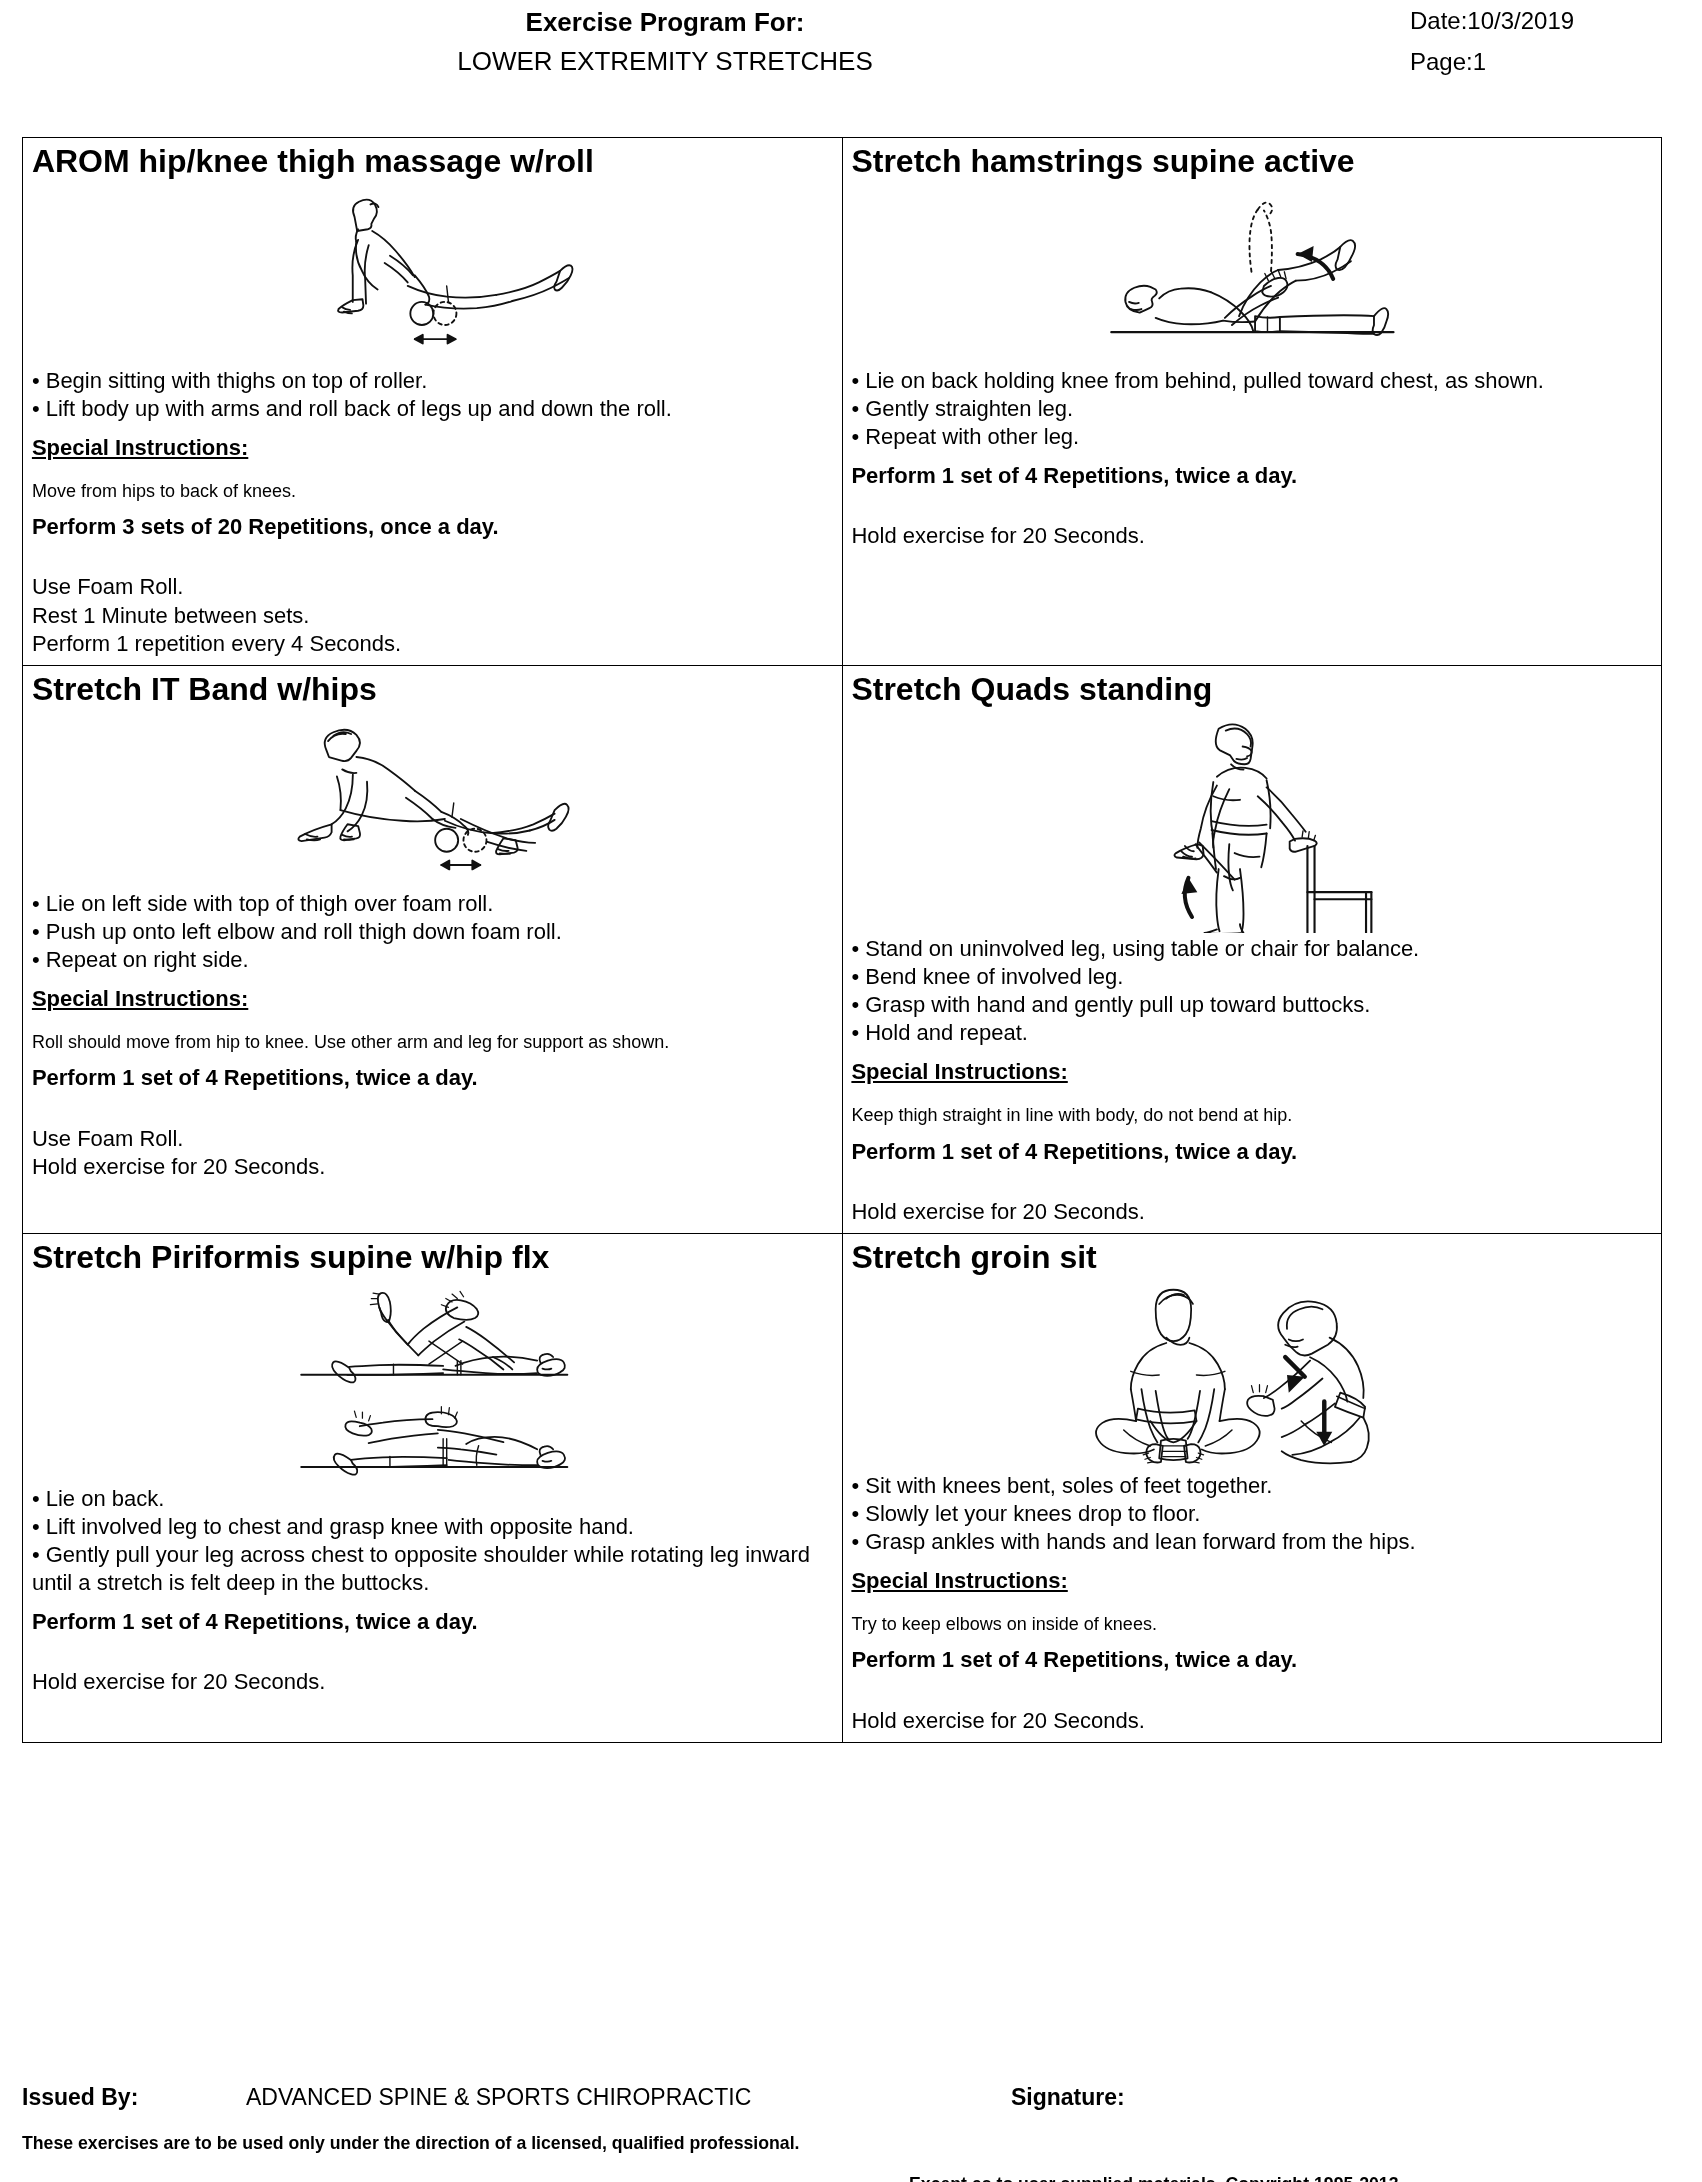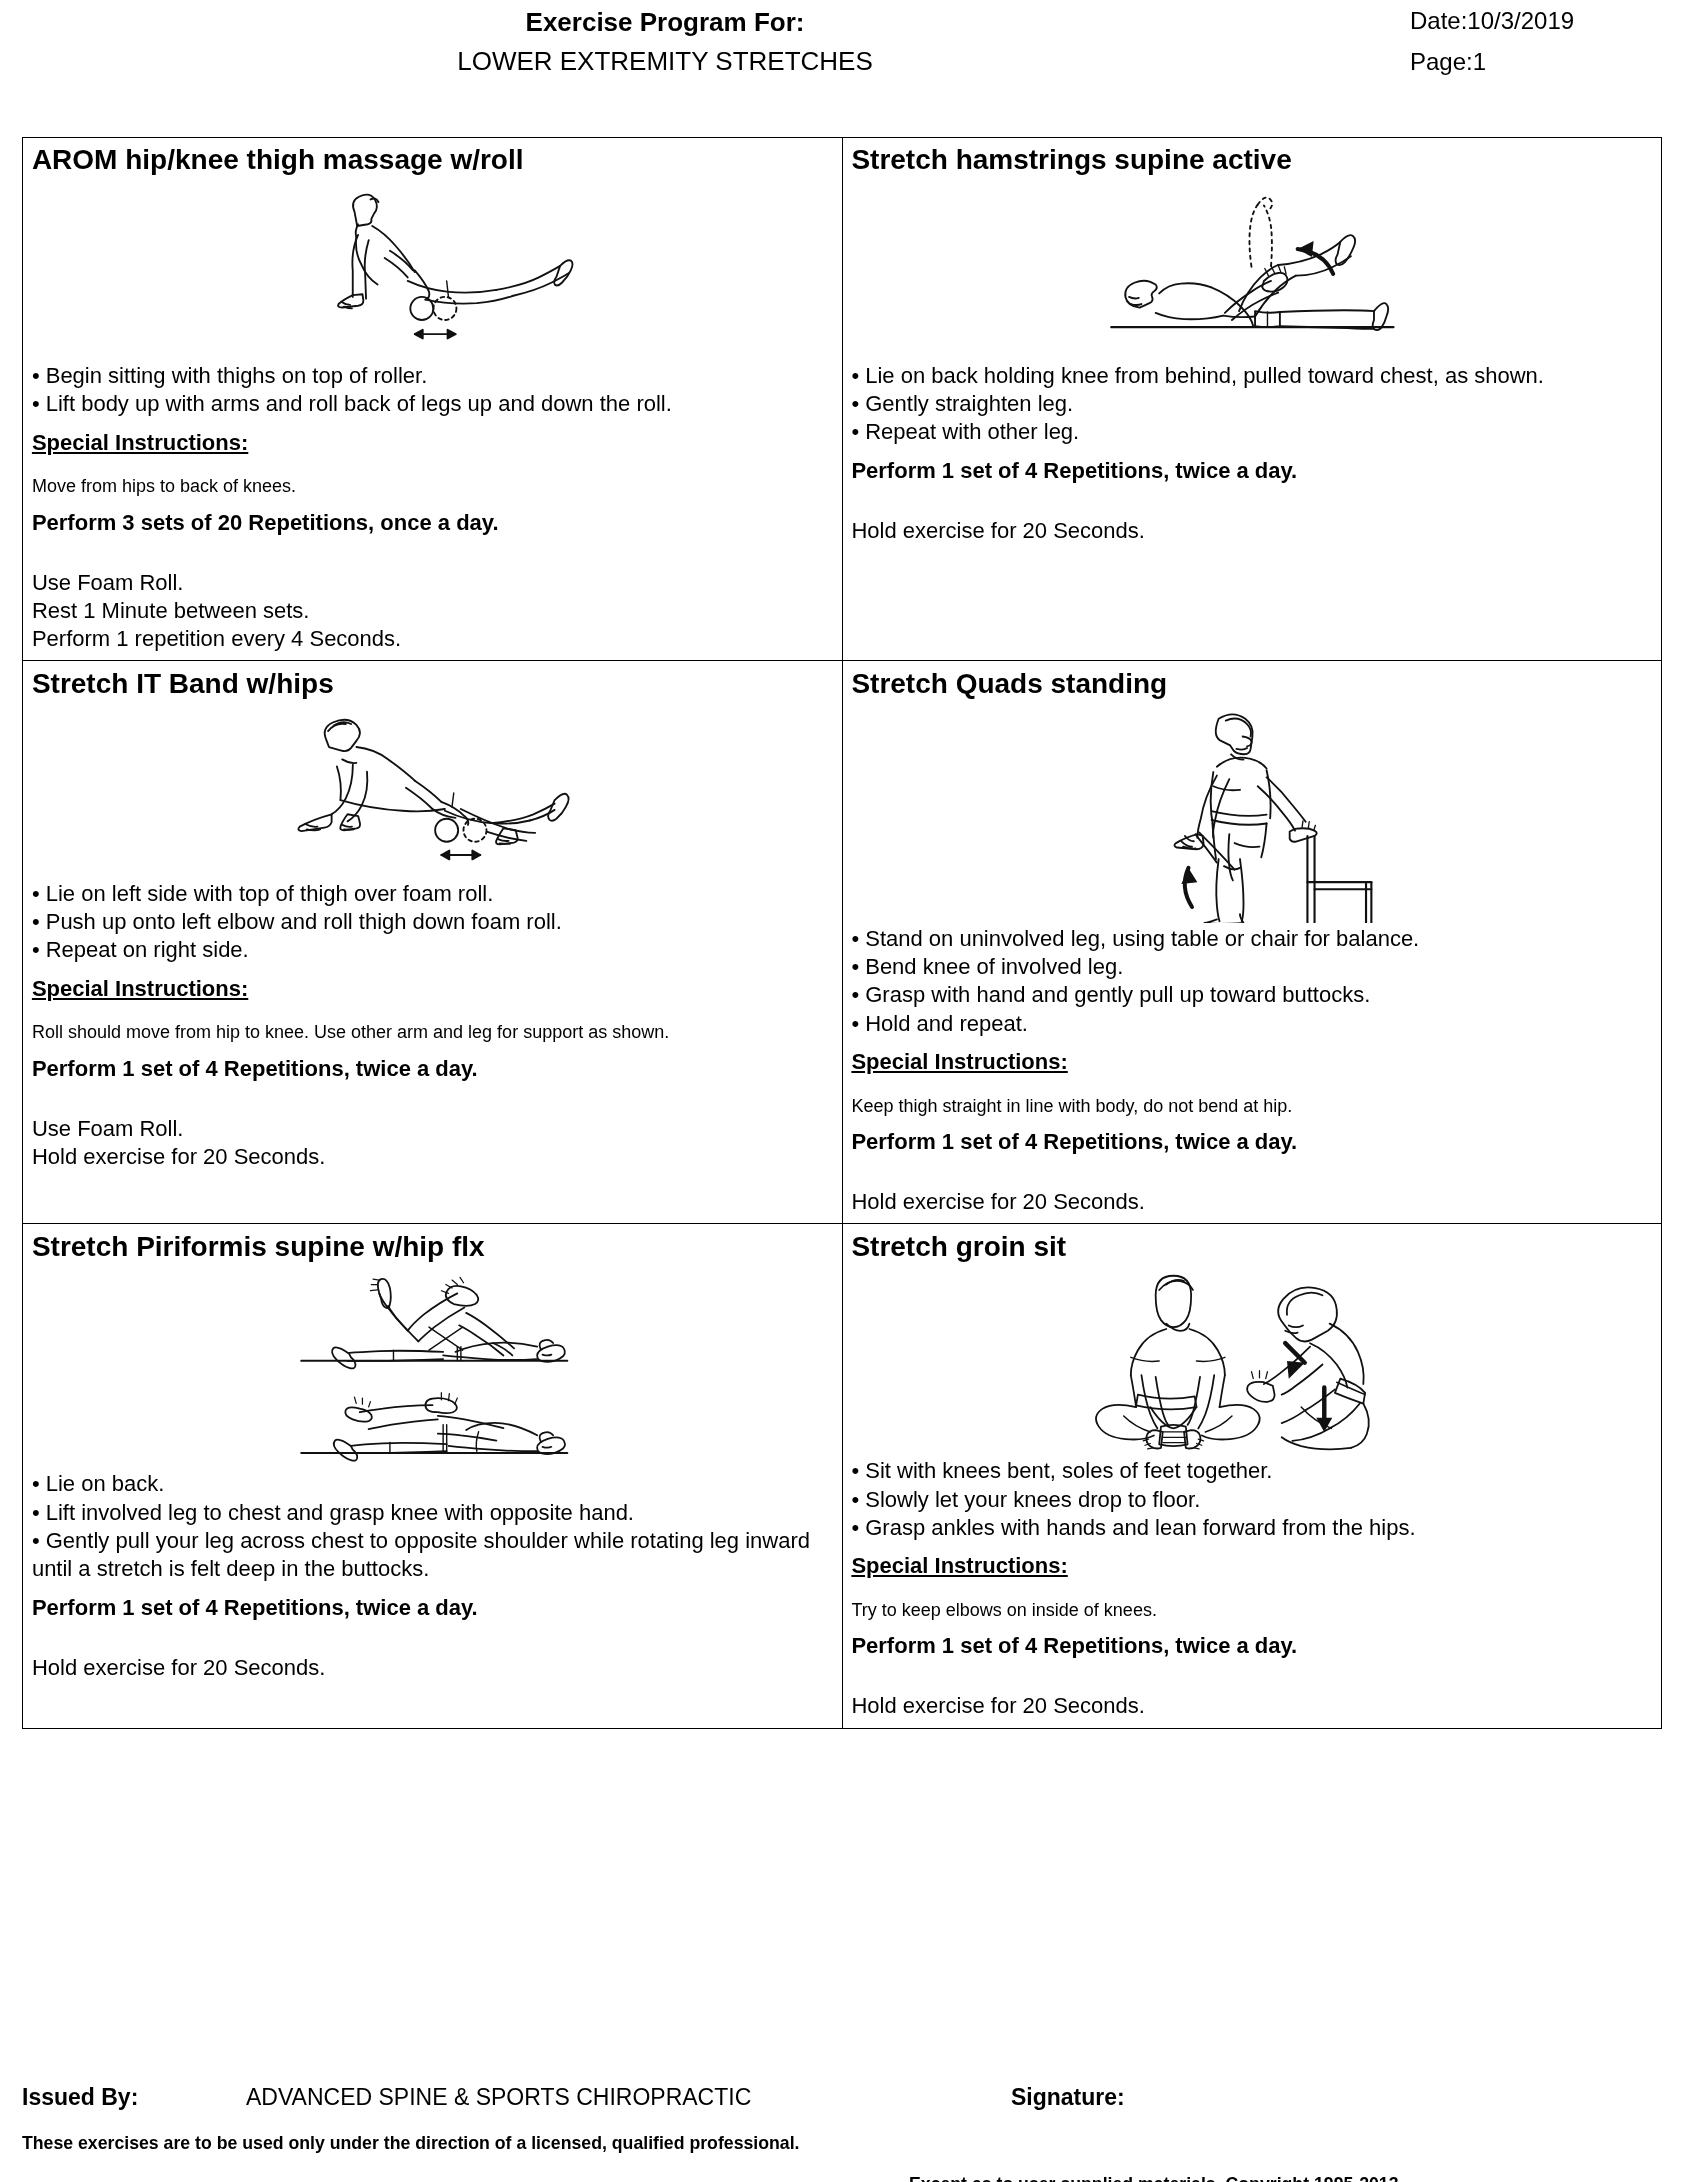--- a/index.html
+++ b/index.html
@@ -58,21 +58,21 @@
     vertical-align: top;
     width: 50%;
     padding: 0;
   }
   .cell-inner {
     position: relative;
     padding: 5.3px 8.9px 7px 8.9px;
     min-height: 89px;
   }
   .ex-title {
-    font-size: 28px;
+    font-size: 32px;
     font-weight: bold;
     line-height: 1.18;
     margin-bottom: 1.8px;
   }
   .fig-wrap {
     width: 100%;
     display: flex;
     align-items: flex-start;
     justify-content: center;
   }

